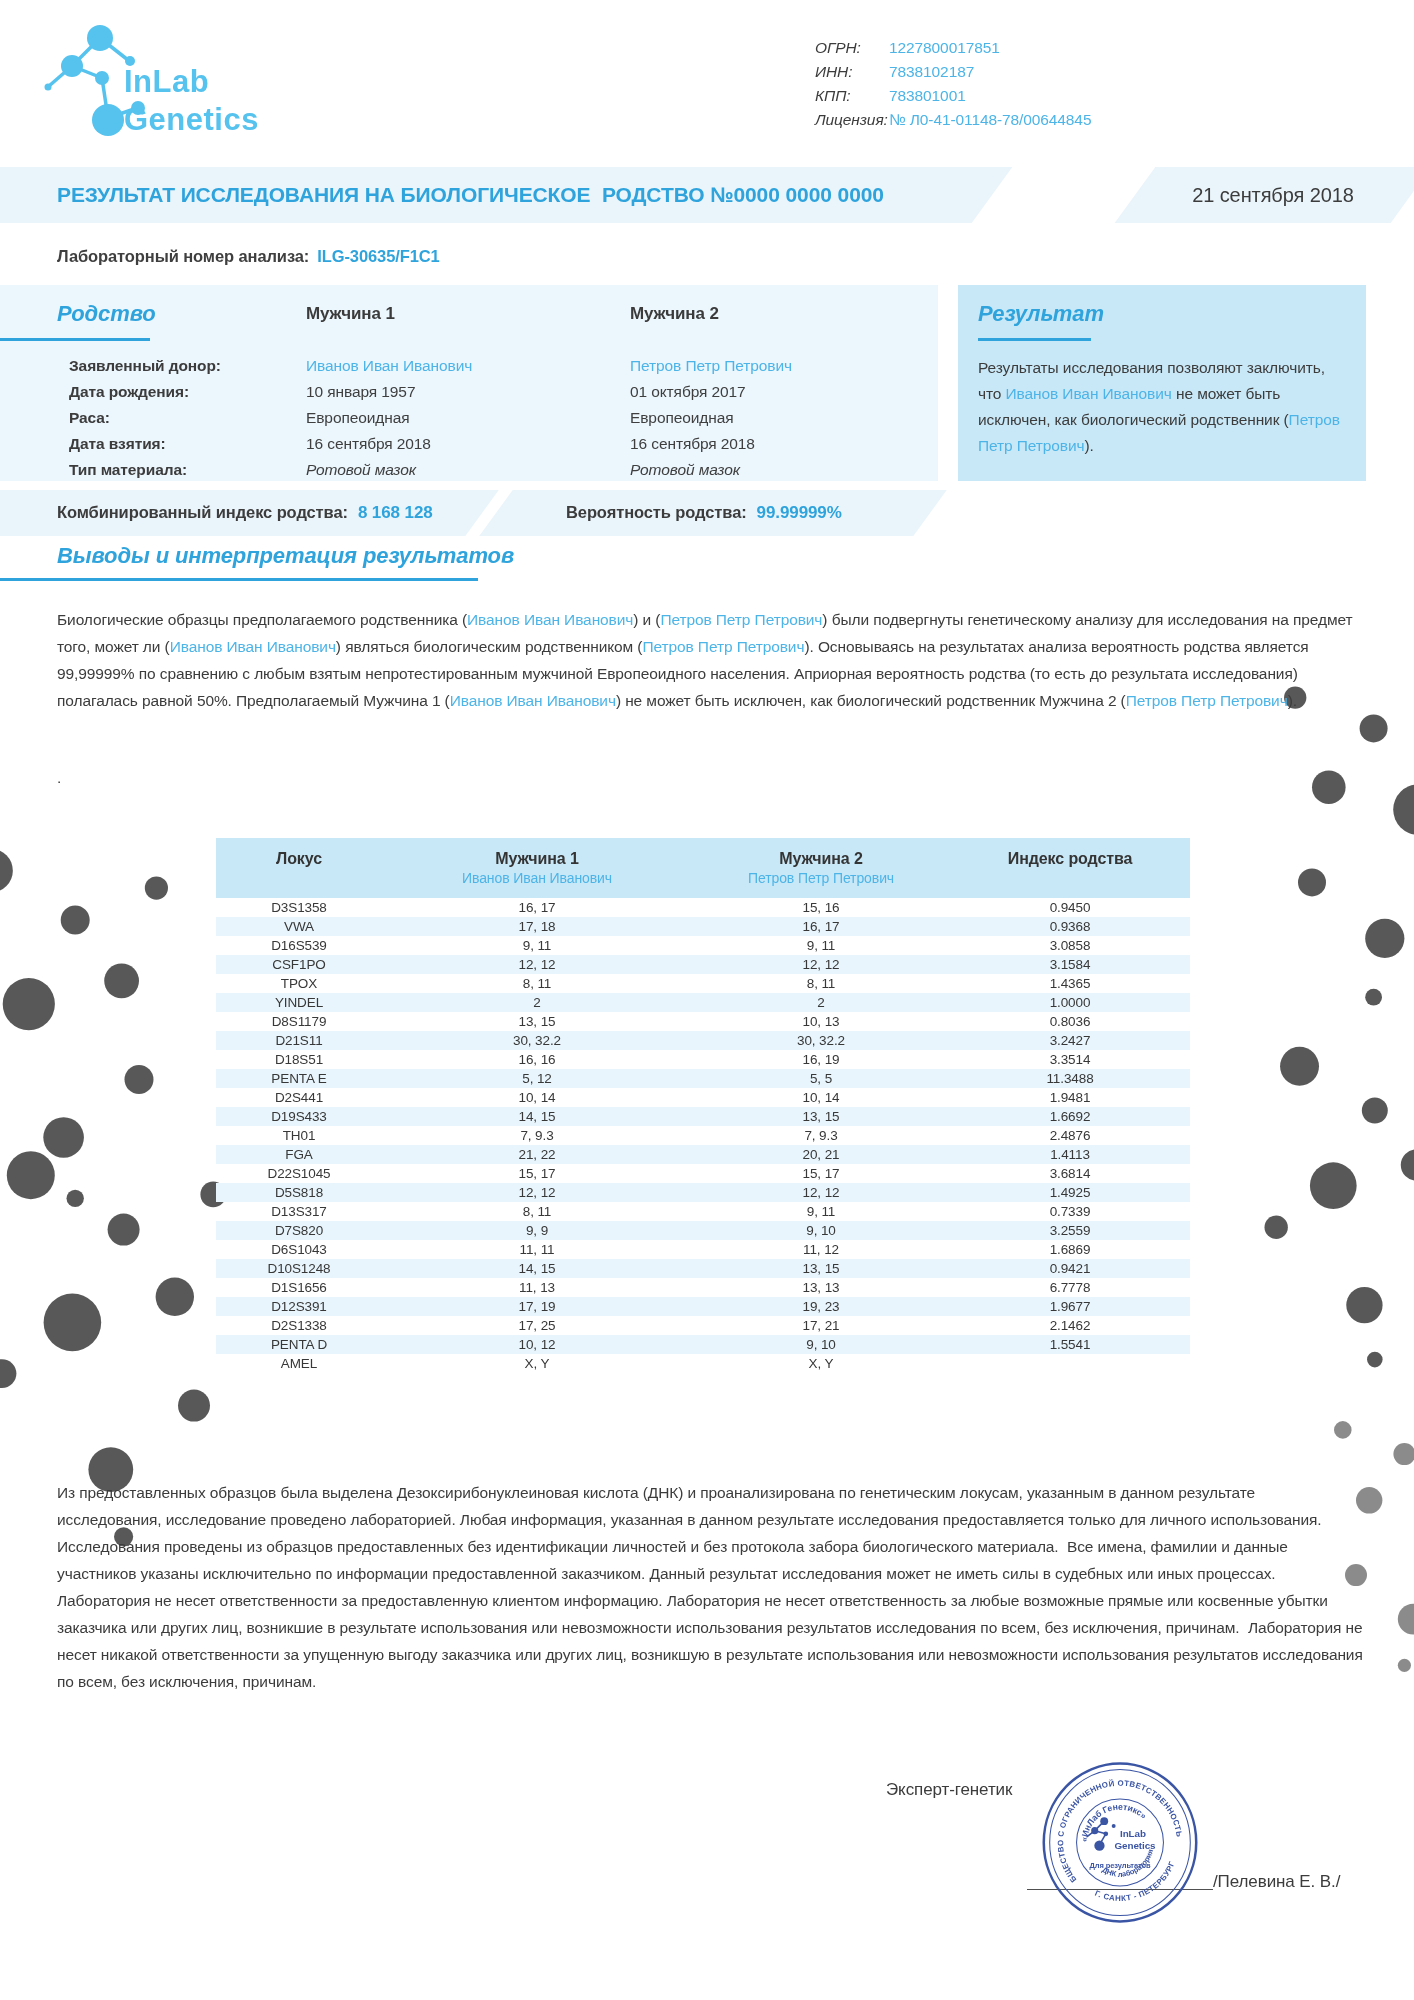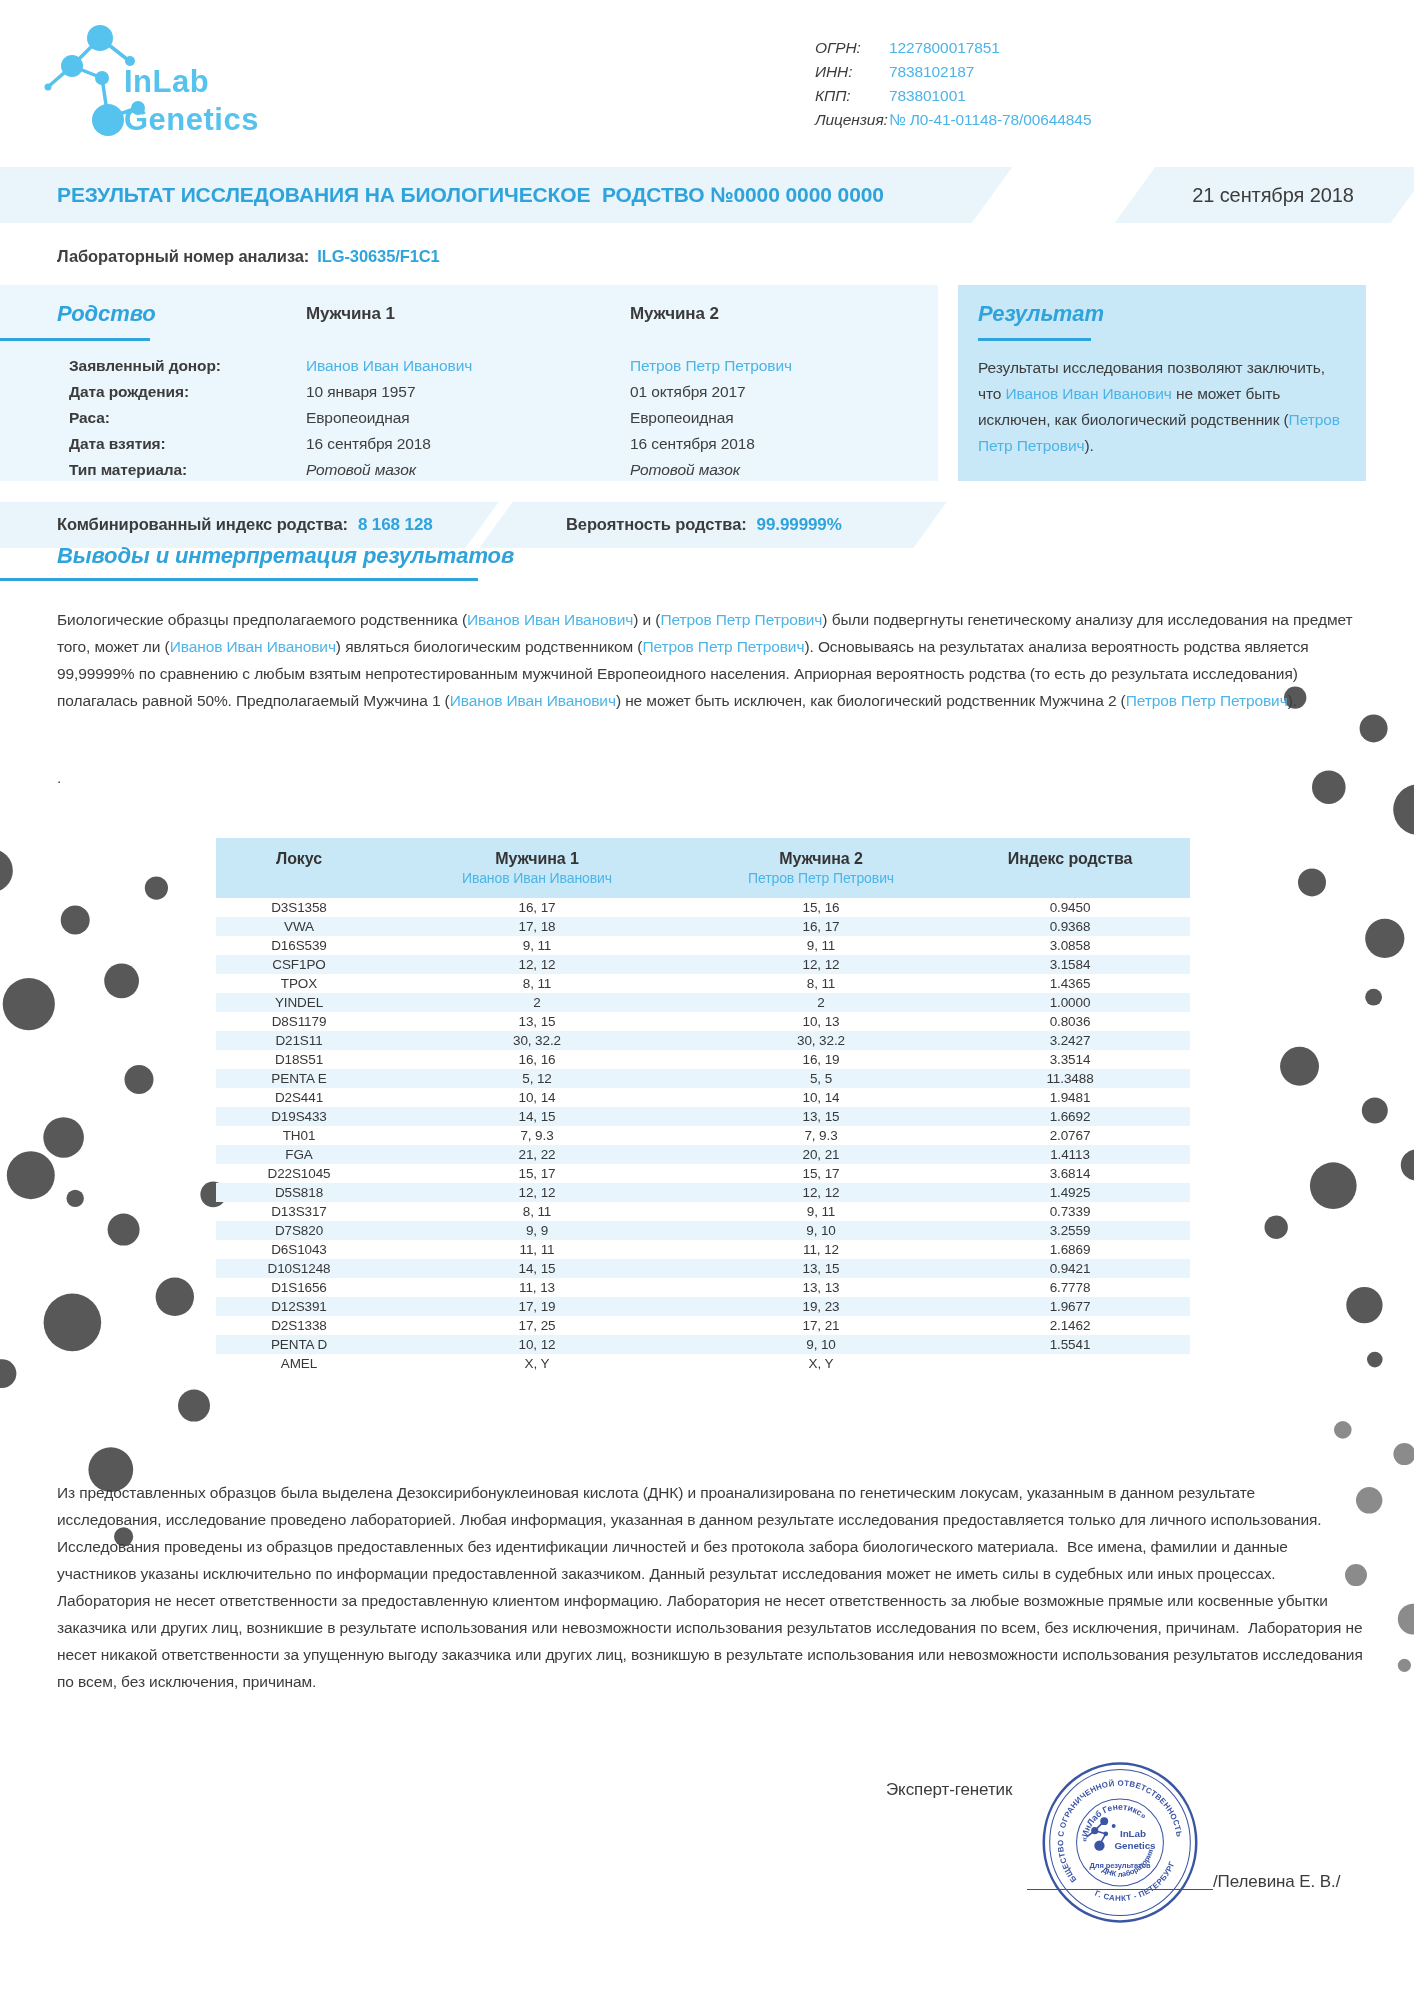--- a/index.html
+++ b/index.html
@@ -58,21 +58,21 @@
 
   .result-box{position:absolute;left:958px;top:285px;width:408px;height:196px;background:var(--box-bg);}
   .res-head{position:absolute;left:20px;top:16px;}
   .res-underline{position:absolute;left:20px;top:53px;width:113px;height:3px;background:var(--accent);}
   .res-text{position:absolute;left:20px;top:70px;width:372px;font-size:15.5px;line-height:26px;color:#3c3c3c;}
 
   
   .metric-band{height:46px;top:490px;}
   .m1{left:0;width:482px;}
   .m2{left:496px;width:434px;}
-  .metric-band{display:flex;align-items:center;margin-top:12px;}
+  .metric-band{display:flex;align-items:center;}
   .metric-band .inner{display:flex;align-items:baseline;gap:10px;font-size:16.5px;}
   .m1 .inner{padding-left:57px;}
   .m2 .inner{padding-left:70px;}
   .metric-band .lbl{font-weight:bold;color:#3c3c3c;white-space:nowrap;}
   .metric-band .val{font-weight:bold;color:var(--accent);font-size:17px;white-space:nowrap;}
 
   .concl-head{position:absolute;left:57px;top:543px;}
   .concl-underline{position:absolute;left:0;top:578px;width:478px;height:3px;background:var(--accent);}
   .body-par{position:absolute;left:57px;width:1306px;font-size:15.5px;line-height:27px;color:#3c3c3c;}
   .par-main{top:606px;}
@@ -337,21 +337,21 @@
           <div>D19S433</div>
           <div>14, 15</div>
           <div>13, 15</div>
           <div>1.6692</div>
         </div>
 
         <div class="t-grid t-row">
           <div>TH01</div>
           <div>7, 9.3</div>
           <div>7, 9.3</div>
-          <div>2.0767</div>
+          <div>2.4876</div>
         </div>
 
         <div class="t-grid t-row">
           <div>FGA</div>
           <div>21, 22</div>
           <div>20, 21</div>
           <div>1.4113</div>
         </div>
 
         <div class="t-grid t-row">

